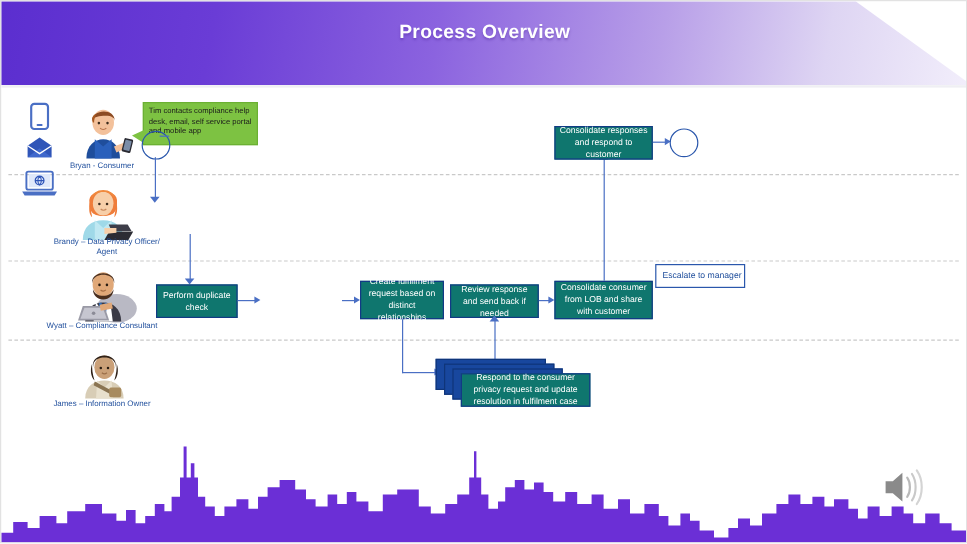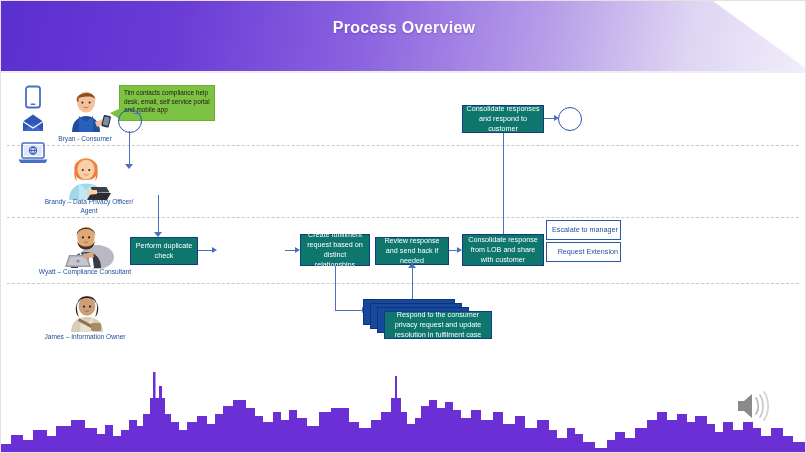--- a/index.html
+++ b/index.html
@@ -217,21 +217,21 @@
   </div>
 
   <div class="pbox" style="left:374px;top:236px;width:74px;height:26px">
     <span>Review response and send back if needed</span>
   </div>
 
   <div class="ln lnh" style="left:448px;top:248.6px;width:10px"></div>
   <div class="arw arw-r" style="left:456px;top:245.6px"></div>
 
   <div class="pbox" style="left:461px;top:233px;width:82px;height:32px">
-    <span>Consolidate response from LOB and share with customer</span>
+    <span>Consolidate consumer from LOB and share with customer</span>
   </div>
 
   <div class="ln lnv" style="left:333.5px;top:265px;height:45px"></div>
   <div class="ln lnh" style="left:333.5px;top:309px;width:30px"></div>
   <div class="arw arw-r" style="left:361px;top:306px"></div>
 
   <div class="ln lnv" style="left:410.5px;top:266px;height:38px"></div>
   <div class="arw arw-u" style="left:407px;top:262px"></div>
 
   <div class="stack" style="left:362px;top:298px;width:120px;height:40px">
@@ -250,23 +250,20 @@
     <span>Consolidate responses and respond to customer</span>
   </div>
 
   <div class="ln lnh" style="left:543px;top:116.5px;width:12px"></div>
   <div class="arw arw-r" style="left:553px;top:113.5px"></div>
   <div class="circ" style="left:557px;top:106px;width:22px;height:22px"></div>
 
   <div class="obox" style="left:545px;top:219px;width:75px;height:20px">
     <span>Escalate to manager</span>
   </div>
-  <div class="obox" style="left:545px;top:241px;width:75px;height:20px">
-    <span>Request Extension</span>
-  </div>
 
   <div id="skyline">
     <svg width="806" height="90" viewBox="0 0 806 90" preserveAspectRatio="none">
       <path fill="#6b2fd6" d="
         M0,90 L0,82 L10,82 L10,73 L22,73 L22,78 L32,78 L32,68 L46,68 L46,74 L55,74 L55,64 L70,64 L70,58 L84,58 L84,66 L96,66 L96,72 L104,72 L104,63 L112,63 L112,74 L120,74 L120,68 L128,68 L128,58 L136,58 L136,64 L142,64 L142,52 L149,52 L149,36 L152,36 L152,10 L154.5,10 L154.5,36 L158,36 L158,24 L161,24 L161,36 L164,36 L164,52 L170,52 L170,60 L178,60 L178,68 L186,68 L186,60 L196,60 L196,54 L206,54 L206,62 L214,62 L214,52 L222,52 L222,44 L232,44 L232,38 L245,38 L245,46 L254,46 L254,54 L262,54 L262,60 L272,60 L272,50 L280,50 L280,58 L288,58 L288,48 L296,48 L296,56 L306,56 L306,64 L318,64 L318,50 L330,50 L330,46 L348,46 L348,60 L358,60 L358,66 L370,66 L370,58 L380,58 L380,50 L390,50 L390,36 L394,36 L394,14 L396,14 L396,36 L400,36 L400,50 L406,50 L406,62 L414,62 L414,56 L420,56 L420,44 L428,44 L428,38 L436,38 L436,46 L444,46 L444,40 L452,40 L452,48 L460,48 L460,56 L470,56 L470,48 L480,48 L480,58 L492,58 L492,50 L502,50 L502,62 L514,62 L514,54 L524,54 L524,66 L536,66 L536,58 L548,58 L548,68 L556,68 L556,76 L566,76 L566,66 L574,66 L574,72 L582,72 L582,80 L594,80 L594,86 L606,86 L606,78 L614,78 L614,70 L624,70 L624,76 L634,76 L634,66 L646,66 L646,58 L656,58 L656,50 L666,50 L666,58 L676,58 L676,52 L686,52 L686,60 L694,60 L694,54 L706,54 L706,62 L714,62 L714,70 L722,70 L722,60 L732,60 L732,68 L742,68 L742,60 L752,60 L752,66 L760,66 L760,74 L770,74 L770,66 L782,66 L782,74 L792,74 L792,80 L806,80 L806,90 Z"></path>
     </svg>
   </div>
 
   <div id="speaker">
     <svg width="40" height="34" viewBox="0 0 40 34">

